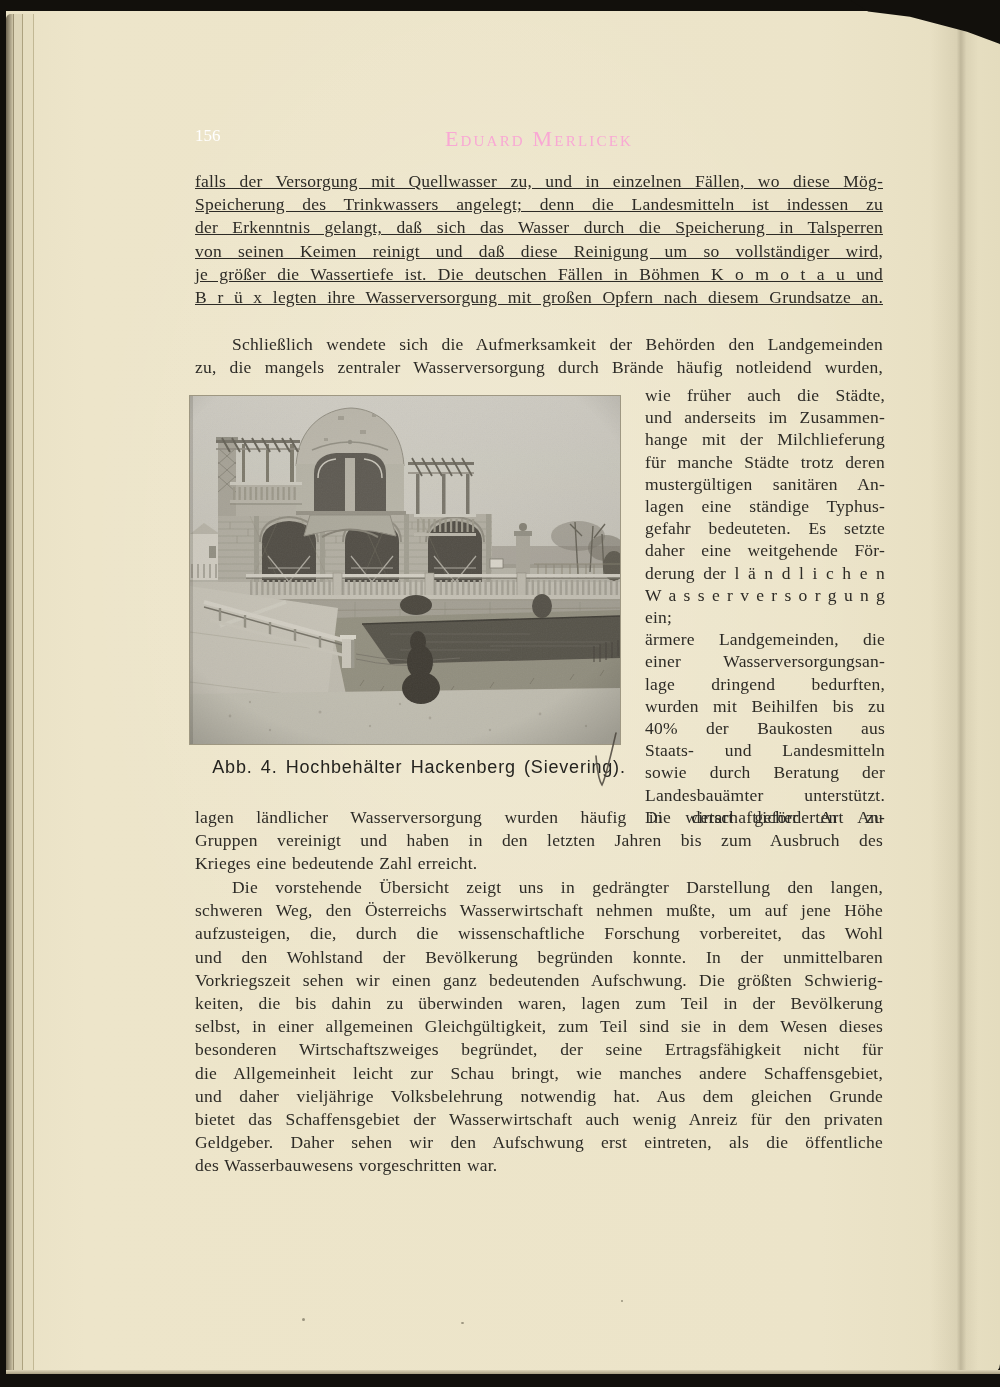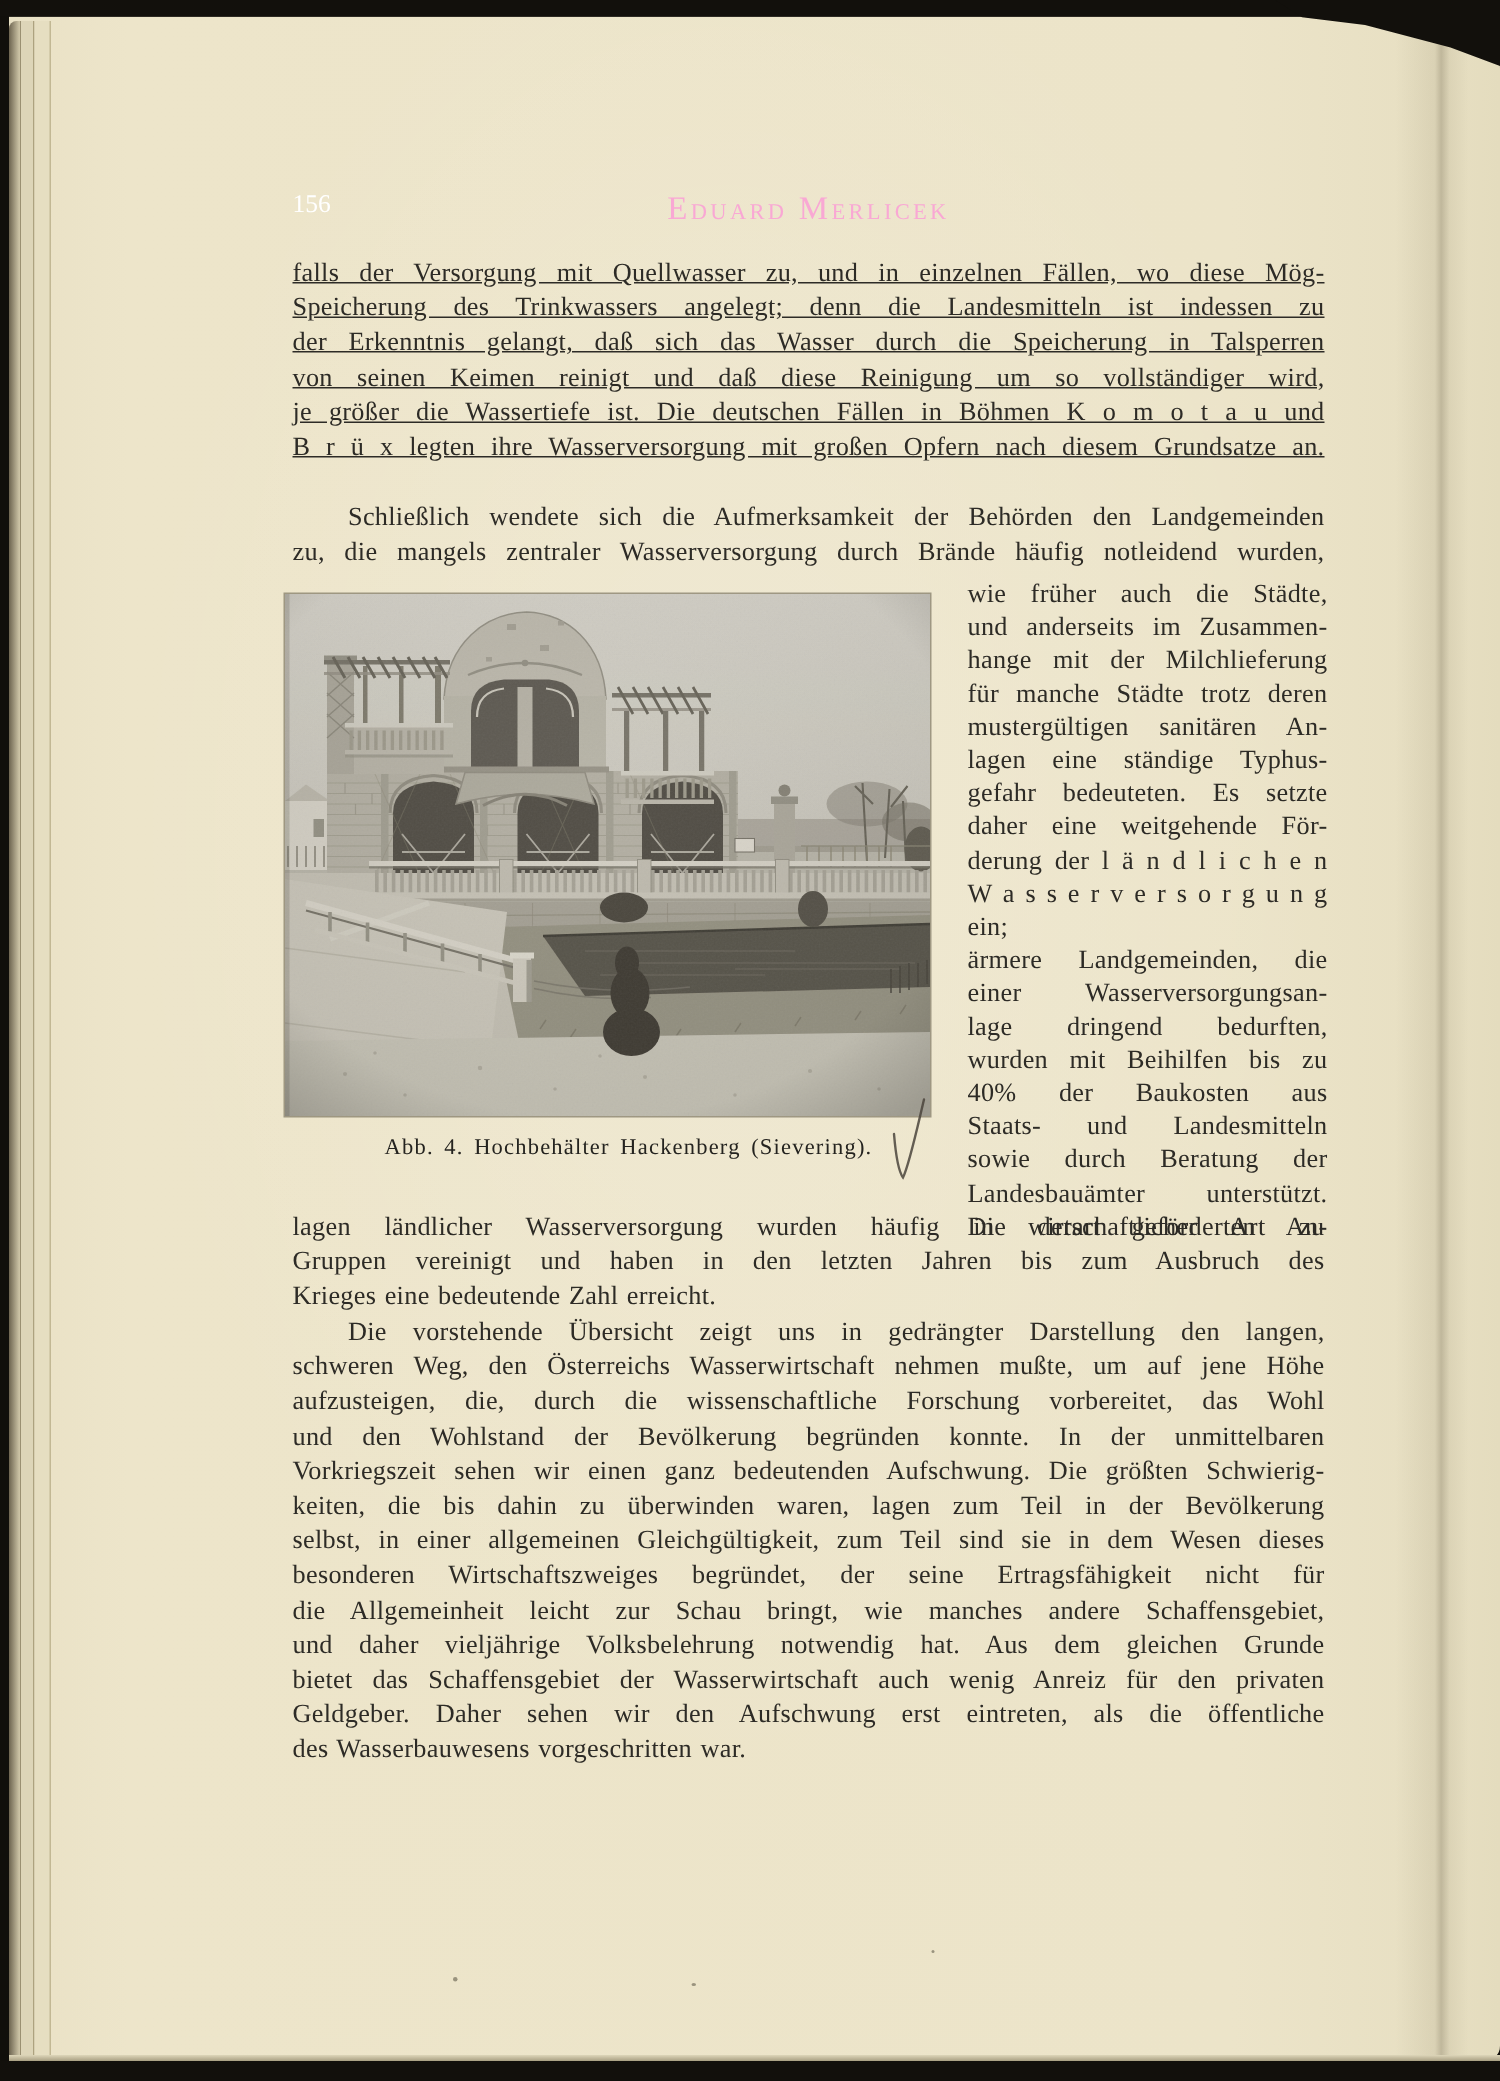--- a/index.html
+++ b/index.html
@@ -46,21 +46,21 @@
   .runhead{
     position:absolute;left:0;top:0;width:100%;text-align:center;
     font-variant:small-caps;letter-spacing:2.2px;font-size:22px;color:#f9a8d4;
   }
   
   .figure{position:absolute;left:190px;top:396px;width:430px;}
   .photo{width:430px;height:348px;box-shadow:0 0 0 1px rgba(92,86,68,.55);background:#c6c4bb;}
   .photo svg{display:block;}
   .cap{
     margin:13px 0 0 0;width:430px;text-align:center;transform:translateX(14px);
-    font-family:Liberation Serif, serif;font-size:15px;color:#24231f;
+    font-family:Liberation Sans, sans-serif;font-size:18px;color:#24231f;
     letter-spacing:.8px;word-spacing:2.5px;
   }
   .check{position:absolute;left:586px;top:726px;}
   .speck{position:absolute;border-radius:50%;background:#55503f;opacity:.55;}
 </style>
 </head>
 <body>
 
 <div class="sheet"></div>
 <div class="edge-strips">

